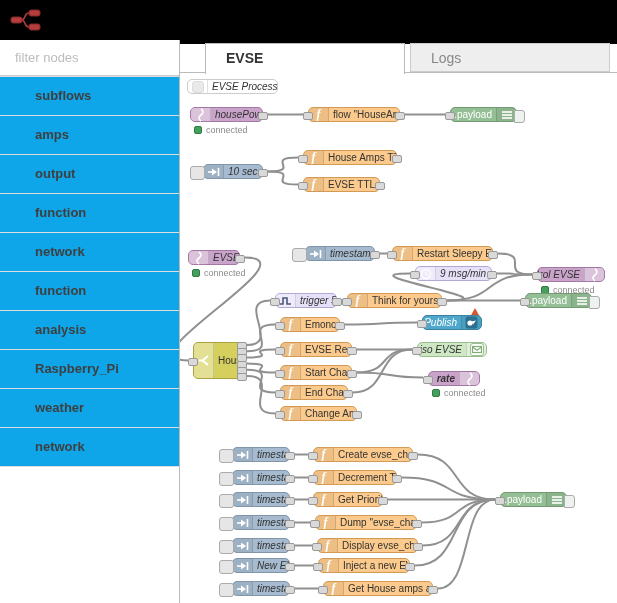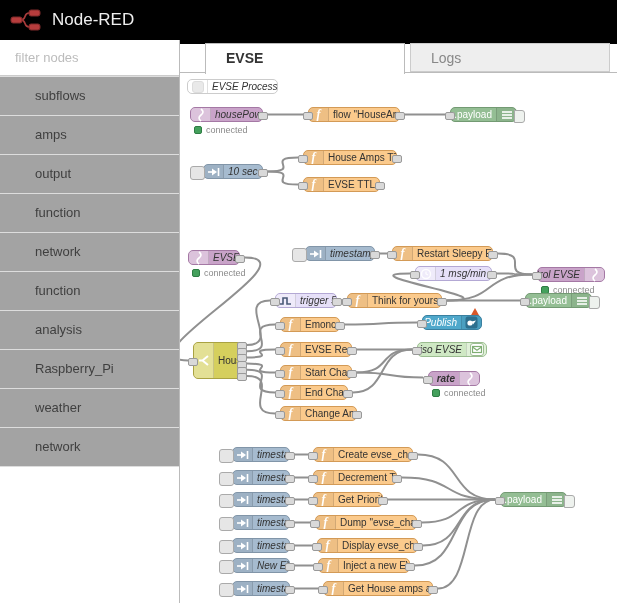--- a/index.html
+++ b/index.html
@@ -10,22 +10,22 @@
           display:flex;align-items:center;}
   .logo{margin-left:10px;width:34px;height:26px;}
   .header-title{color:#eee;font-size:17px;margin-left:8px;}
   
   .sidebar{position:absolute;left:0;top:40px;width:180px;height:563px;background:#fff;
            border-right:1px solid #bbb;box-sizing:border-box;}
   .filter{height:35px;border-bottom:1px solid #ccc;display:flex;align-items:center;}
   .filter input{border:none;outline:none;width:150px;margin-left:13px;font-size:13px;
                 color:#555;font-family:"Liberation Sans",sans-serif;}
   .filter input::placeholder{color:#bcbcbc;}
-  .cat{height:38px;background:#a3a3a3;border-bottom:1px solid #ddd;line-height:38px;
-       padding-left:35px;font-size:13px;font-weight:normal;color:#3f3f3f;cursor:pointer;}
+  .cat{height:38px;background:#0ea5e9;border-bottom:1px solid #ddd;line-height:38px;
+       padding-left:35px;font-size:13px;font-weight:bold;color:#3f3f3f;cursor:pointer;}
   .cat:first-of-type{border-top:1px solid #ddd;}
   
   .main-topstrip{position:absolute;left:180px;top:40px;width:437px;height:4px;background:#000;}
   .tabline{position:absolute;left:180px;top:72px;width:437px;height:1px;background:#bbb;}
   .tab{position:absolute;top:43px;height:29px;box-sizing:border-box;font-size:14px;
        padding-left:20px;line-height:29px;cursor:pointer;}
   .tab.active{left:205px;width:200px;background:#fff;border:1px solid #bbb;border-bottom:none;
               font-weight:bold;color:#333;height:31px;z-index:3;}
   .tab.inactive{left:410px;width:200px;background:#eee;border:1px solid #ccc;color:#888;}
   
@@ -60,21 +60,20 @@
 <body>
 
 <div class="header">
   <svg class="logo" viewBox="0 0 34 26">
     <path d="M11 13 C 17 13 13 6 19 6" stroke="#a93c3c" stroke-width="1.6" fill="none"></path>
     <path d="M11 13 C 17 13 13 20 19 20" stroke="#a93c3c" stroke-width="1.6" fill="none"></path>
     <rect x="1" y="10" width="11" height="6" rx="2" fill="#b73d3d" stroke="#7e2a2a"></rect>
     <rect x="19" y="3" width="11" height="6" rx="2" fill="#b73d3d" stroke="#7e2a2a"></rect>
     <rect x="19" y="17" width="11" height="6" rx="2" fill="#b73d3d" stroke="#7e2a2a"></rect>
   </svg>
-  <span class="header-title">Node-RED</span>
 </div>
 
 <div class="sidebar">
   <div class="filter">
     <input type="text" placeholder="filter nodes" style="">
   </div>
   <div id="cats">
       <div class="cat">subflows</div>
       <div class="cat">amps</div>
       <div class="cat">output</div>
@@ -238,21 +237,21 @@
         <div class="port" style="left: -6px; top: 3.5px;"></div>
         <div class="port" style="right: -6px; top: 3.5px;"></div>
       </div>
       <div class="node" style="left: 235px; top: 193px; width: 77px; height: 15px; background: rgb(230, 224, 248); border-color: rgb(179, 168, 212);">
         <div class="icon-area left shade-light">
           <svg width="12" height="12" viewBox="0 0 12 12">
             <circle cx="6" cy="6" r="4.5" stroke="rgba(255,255,255,0.9)" stroke-width="1.4" fill="none"></circle>
             <path d="M6 3.5 v2.5 l2 1" stroke="rgba(255,255,255,0.9)" stroke-width="1.2" fill="none"></path>
           </svg>
         </div>
-        <div class="lbl" style="padding-left: 24px; padding-right: 8px; justify-content: flex-start; color: rgb(51, 51, 51); font-style: italic;">1 msg/min</div>
+        <div class="lbl" style="padding-left: 24px; padding-right: 8px; justify-content: flex-start; color: rgb(51, 51, 51); font-style: italic;">9 msg/min</div>
         <div class="port" style="left: -6px; top: 3.5px;"></div>
         <div class="port" style="right: -6px; top: 3.5px;"></div>
       </div>
       <div class="node" style="left: 357px; top: 194px; width: 68px; height: 15px; background: rgb(201, 163, 201); border-color: rgb(164, 120, 164);">
         <div class="icon-area right shade-light">
           <svg width="10" height="14" viewBox="0 0 10 14">
             <path d="M5 1 q4 3 0 6 q-4 3 0 6" stroke="#fff" stroke-width="1.6" fill="none"></path>
           </svg>
         </div>
         <div class="lbl" style="padding-left: 8px; padding-right: 24px; justify-content: flex-end; color: rgb(51, 51, 51); font-style: italic;">control EVSE</div>

